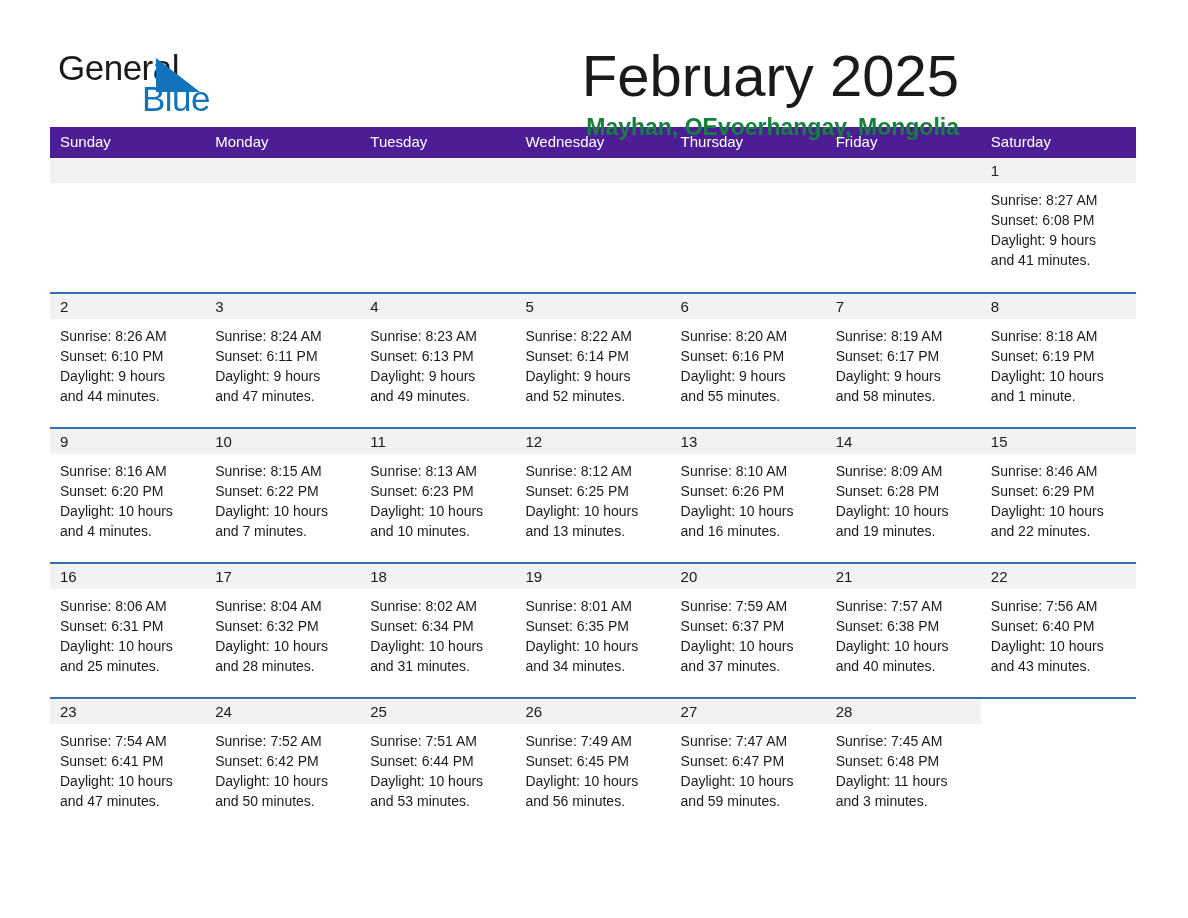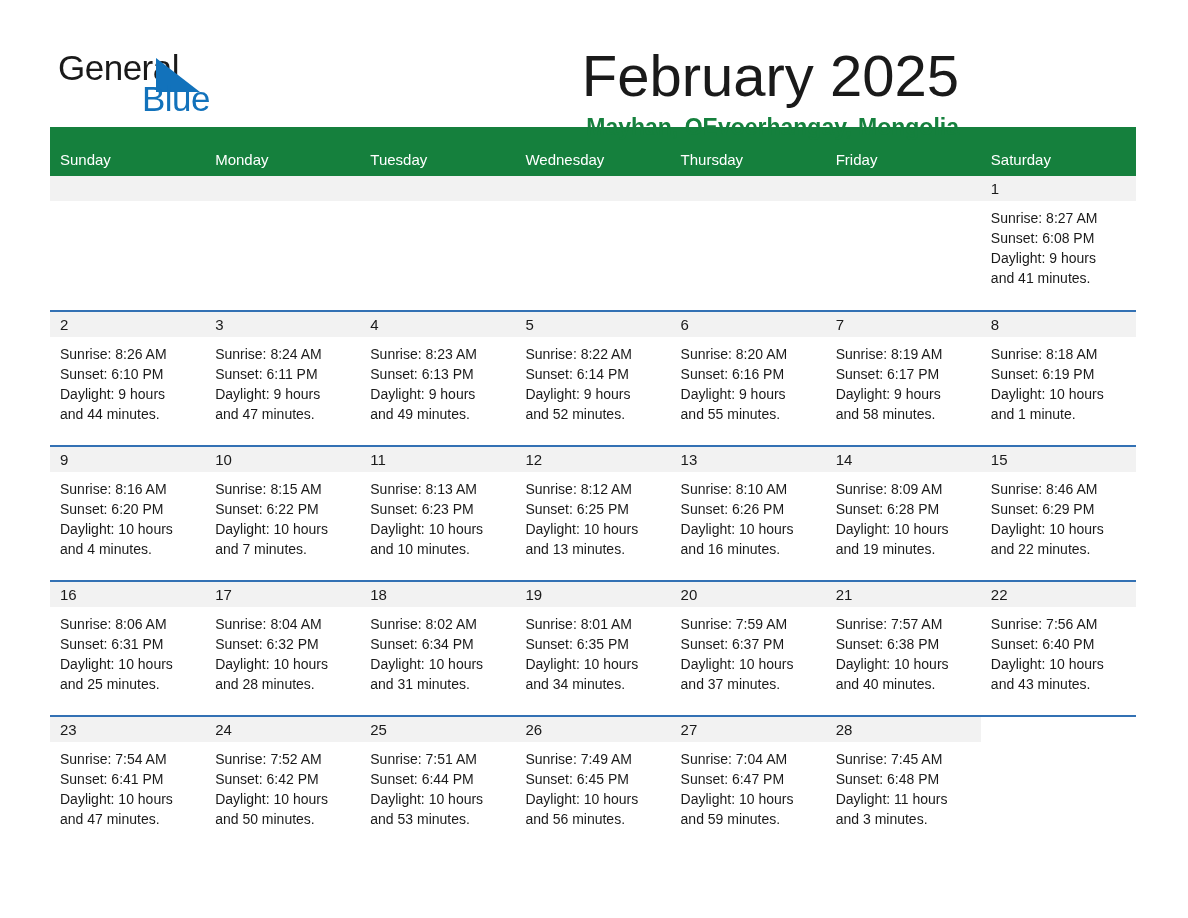--- a/index.html
+++ b/index.html
@@ -73,26 +73,26 @@
   }
 
   
   .calendar {
     margin: 17px 52px 0 50px;
     width: 1086px;
     border-collapse: collapse;
     table-layout: fixed;
   }
   .calendar th {
-    background: #15803d;
+    background: #4c1d95;
     color: #ffffff;
     font-size: 15px;
     font-weight: 400;
     text-align: left;
-    padding: 24px 0 8px 10px;
+    padding: 6px 0 8px 10px;
     height: 30px;
     border: none;
   }
   .calendar td {
     vertical-align: top;
     padding: 0;
     width: 155.14px;
     height: 135px;
     border: none;
     border-top: 2px solid #3371b4;
@@ -407,21 +407,21 @@
             <div class="cell-body">
               <div>Sunrise: 7:49 AM</div>
               <div>Sunset: 6:45 PM</div>
               <div>Daylight: 10 hours</div>
               <div>and 56 minutes.</div>
             </div>
           </td>
           <td class="day-cell">
             <div class="daynum-bar">27</div>
             <div class="cell-body">
-              <div>Sunrise: 7:04 AM</div>
+              <div>Sunrise: 7:47 AM</div>
               <div>Sunset: 6:47 PM</div>
               <div>Daylight: 10 hours</div>
               <div>and 59 minutes.</div>
             </div>
           </td>
           <td class="day-cell">
             <div class="daynum-bar">28</div>
             <div class="cell-body">
               <div>Sunrise: 7:45 AM</div>
               <div>Sunset: 6:48 PM</div>

